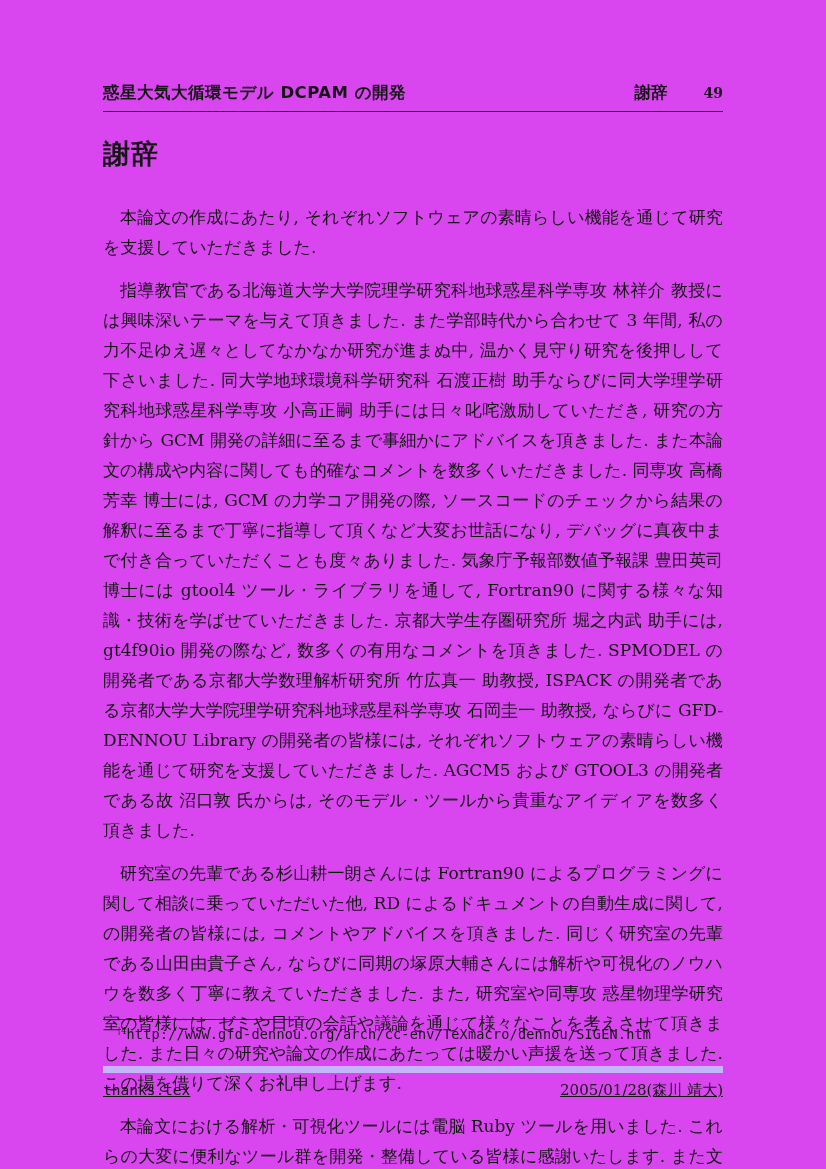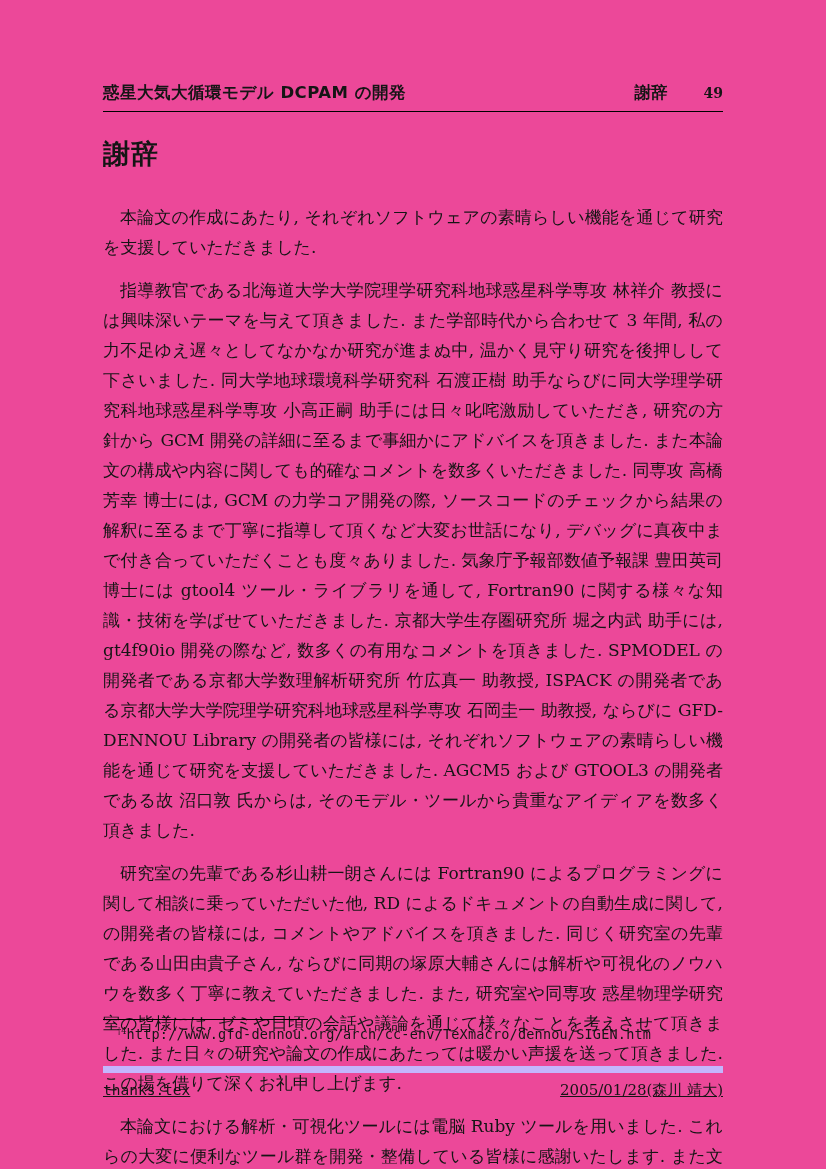--- a/index.html
+++ b/index.html
@@ -4,21 +4,21 @@
 <style>
   html, body {
     margin: 0;
     padding: 0;
     background: #ffffff;
   }
   .page {
     position: relative;
     width: 826px;
     height: 1169px;
-    background: #ec4899;
+    background: #d946ef;
     color: #151515;
     font-family: "DejaVu Serif", serif;
     overflow: hidden;
   }
 
   
   .running-header {
     position: absolute;
     left: 103px;
     right: 103px;

